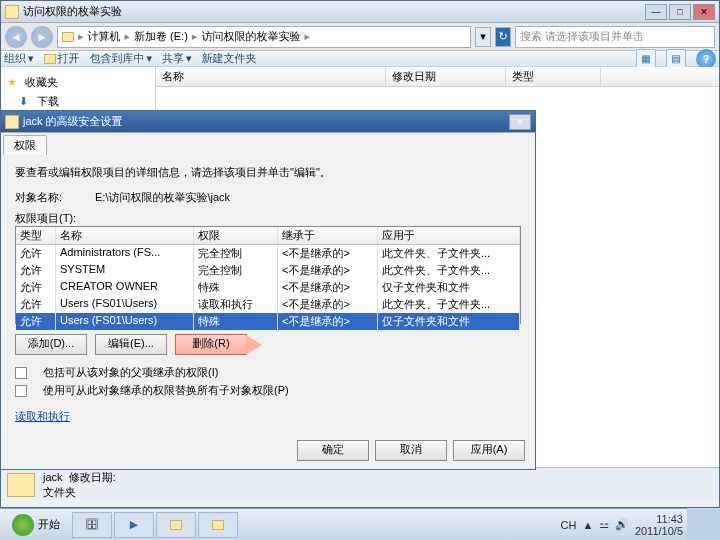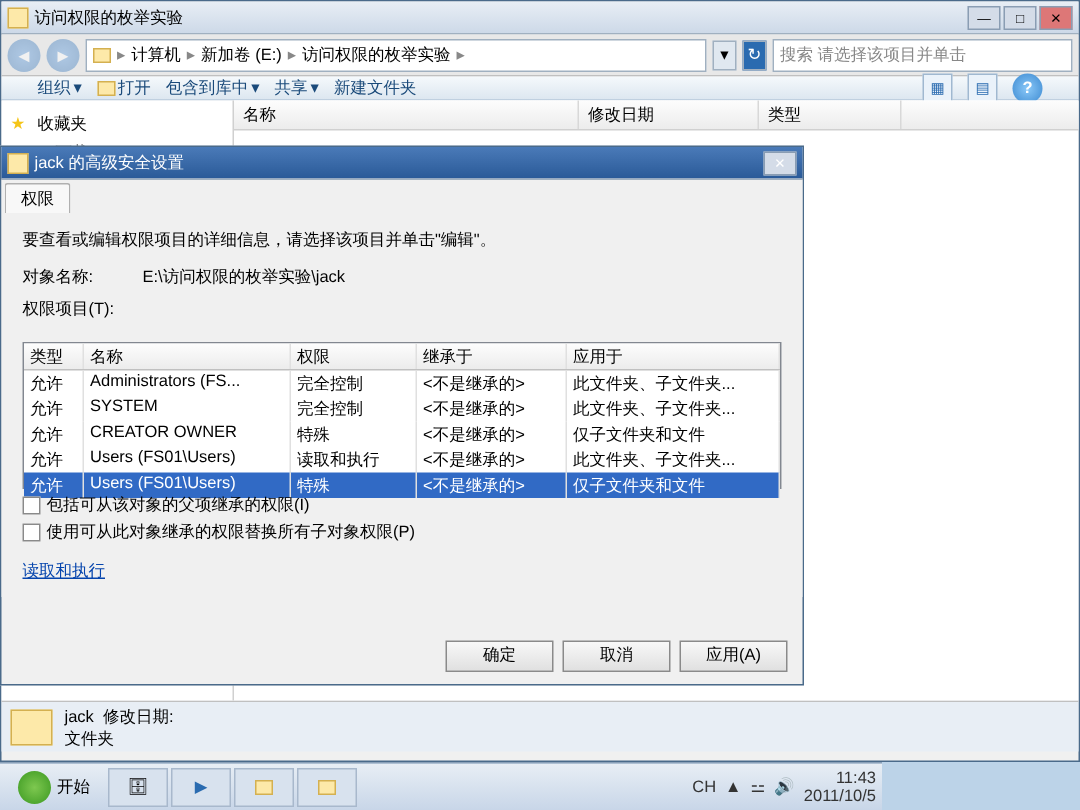--- a/index.html
+++ b/index.html
@@ -14,62 +14,62 @@
 
 .explorer{left:0;top:0;width:720px;height:508px}
 .addrbar{height:28px;background:#e8e8e8;display:flex;align-items:center;padding:2px 4px;gap:4px;border-bottom:1px solid #c0c0c0}
 .navbtn{width:22px;height:22px;border-radius:11px;background:radial-gradient(#5a9be0,#2a6bb0);display:flex;align-items:center;justify-content:center;color:#fff;font-size:12px}
 .navbtn.disabled{opacity:.4}
 .pathbox{flex:1;height:22px;background:#fff;border:1px solid #a0b0c0;display:flex;align-items:center;padding:0 4px;gap:4px}
 .pathseg{color:#000}
 .pathsep{color:#888}
 .dropbtn{width:16px;height:20px;background:#e0e8f0;border:1px solid #a0b0c0;display:flex;align-items:center;justify-content:center}
 .searchbox{width:200px;height:22px;background:#fff;border:1px solid #a0b0c0;display:flex;align-items:center;padding:0 4px;color:#888}
-.toolbar{height:16px;background:linear-gradient(#f5f9fc,#dde7f0);display:flex;align-items:center;padding:0 24px;gap:10px;border-bottom:1px solid #c0d0e0}
+.toolbar{height:16px;background:linear-gradient(#f5f9fc,#dde7f0);display:flex;align-items:center;padding:0 3px;gap:10px;border-bottom:1px solid #c0d0e0}
 .tbtn{color:#1a4a7a;cursor:pointer;display:flex;align-items:center;gap:2px}
 .tbicon{width:20px;height:20px;border:1px solid #a0b8d0;background:#eaf2fa;display:flex;align-items:center;justify-content:center;color:#2a6bb0;font-size:10px}
 .ebody{display:flex;height:400px}
 .sidebar{width:155px;background:#fff;border-right:1px solid #d0d0d0;padding:4px 0;overflow:hidden}
 .sbgroup{padding:2px 0}
 .sbitem{display:flex;align-items:center;padding:2px 4px 2px 18px;gap:4px;cursor:pointer}
 .sbitem.hdr{padding-left:6px;font-weight:normal}
 .sbitem .i{width:14px;height:14px;display:inline-block}
 .star{color:#f5c518}
 .folder-i{background:#fde9a9;border:1px solid #d4b050;width:12px;height:10px}
 .main{flex:1;background:#fff;position:relative}
 .colhdr{height:20px;background:linear-gradient(#fdfdfd,#ececec);display:flex;border-bottom:1px solid #d0d0d0}
 .colhdr>div{padding:2px 6px;border-right:1px solid #d8d8d8}
 .statusbar{height:34px;background:#e8eef5;border-top:1px solid #c0c0c0;display:flex;align-items:center;padding:2px 6px;gap:8px}
 .bigfolder{width:28px;height:24px;background:#fde9a9;border:1px solid #d4b050}
 
-.advdlg{left:180;top:97px;width:536px;height:360px;z-index:10}
+.advdlg{left:180;top:110px;width:536px;height:360px;z-index:10}
 .advdlg .titlebar{background:linear-gradient(#4a7ab8,#2a5a98);color:#fff}
 .advdlg .titlebar .title{color:#fff}
 .tabstrip{height:22px;background:#f0f0f0;display:flex;padding:2px 2px 0 2px}
 .tab{padding:2px 10px;background:#f8f8f8;border:1px solid #b0b0b0;border-bottom:none;border-radius:2px 2px 0 0}
 .dlgbody{padding:10px 14px;background:#f0f0f0}
 .desc{margin-bottom:10px}
 .row{display:flex;margin-bottom:6px}
 .lbl{width:80px}
 .permlist{border:1px solid #828790;background:#fff;height:98px}
 .permhdr{display:flex;background:linear-gradient(#fdfdfd,#ececec);border-bottom:1px solid #c0c0c0}
 .permhdr>div,.permrow>div{padding:1px 4px;border-right:1px solid #e0e0e0;overflow:hidden;white-space:nowrap}
 .c1{width:40px}.c2{width:138px}.c3{width:84px}.c4{width:100px}.c5{flex:1}
 .permrow{display:flex;cursor:pointer}
 .permrow.sel{background:#316ac5;color:#fff}
 .btnrow{display:flex;gap:8px;margin:10px 0}
 .btn{min-width:72px;height:21px;background:linear-gradient(#f8f8f8,#e0e0e0);border:1px solid #8a8a8a;padding:1px 8px;cursor:pointer;text-align:center}
 .btn.hl{background:linear-gradient(#ffd0d0,#ffb0a0);border-color:#d06050;position:relative}
 .btn.hl:after{content:"";position:absolute;right:-16px;top:0;border-left:16px solid #ffb0a0;border-top:10px solid transparent;border-bottom:10px solid transparent}
-.chk{display:flex;align-items:center;gap:4px;margin:3px 0}
+.chk{display:flex;align-items:center;gap:16px;margin:3px 0}
 .chkbox{width:12px;height:12px;border:1px solid #8a8a8a;background:#fff}
 .link{color:#0645ad;text-decoration:underline;cursor:pointer;margin-top:8px;display:inline-block}
 .dlgbtns{position:absolute;bottom:8px;right:10px;display:flex;gap:6px}
 
-.taskbar{position:absolute;left:0;bottom:0;width:588px;height:32px;background:linear-gradient(#e8eef5,#c8d6e8);border-top:1px solid #8aa0b8;display:flex;align-items:center;padding:0 4px}
+.taskbar{position:absolute;left:0;bottom:0;width:687px;height:32px;background:linear-gradient(#e8eef5,#c8d6e8);border-top:1px solid #8aa0b8;display:flex;align-items:center;padding:0 4px}
 .start{display:flex;align-items:center;gap:4px;padding:2px 8px;cursor:pointer}
 .orb{width:22px;height:22px;border-radius:11px;background:radial-gradient(#7ec850,#3a9820)}
 .tbitems{display:flex;gap:2px;margin-left:4px}
 .tbitem{width:40px;height:26px;background:#d8e2ee;border:1px solid #a8b8cc;display:flex;align-items:center;justify-content:center}
 .tray{margin-left:auto;display:flex;align-items:center;gap:6px;font-size:10px;color:#333}
 .helpbtn{width:20px;height:20px;border-radius:10px;background:radial-gradient(#8ac8f8,#3a88d0);color:#fff;display:flex;align-items:center;justify-content:center;font-weight:bold}
 </style>
 </head>
 <body>
 
@@ -204,21 +204,21 @@
   </div>
   <div class="tabstrip">
     <div class="tab">权限</div>
   </div>
   <div class="dlgbody">
     <div class="desc">要查看或编辑权限项目的详细信息，请选择该项目并单击"编辑"。</div>
     <div class="row">
       <div class="lbl">对象名称:</div>
       <div>E:\访问权限的枚举实验\jack</div>
     </div>
-    <div style="margin-bottom:15px">权限项目(T):</div>
+    <div style="margin-bottom:0">权限项目(T):</div>
     <div class="permlist">
       <div class="permhdr">
         <div class="c1">类型</div>
         <div class="c2">名称</div>
         <div class="c3">权限</div>
         <div class="c4">继承于</div>
         <div class="c5">应用于</div>
       </div>
       <div class="permrow">
           <div class="c1">允许</div>
@@ -248,20 +248,25 @@
           <div class="c4">&lt;不是继承的&gt;</div>
           <div class="c5">此文件夹、子文件夹...</div>
         </div>
       <div class="permrow sel">
           <div class="c1">允许</div>
           <div class="c2">Users (FS01\Users)</div>
           <div class="c3">特殊</div>
           <div class="c4">&lt;不是继承的&gt;</div>
           <div class="c5">仅子文件夹和文件</div>
         </div>
+    </div>
+    <div class="btnrow">
+      <div class="btn">添加(D)...</div>
+      <div class="btn">编辑(E)...</div>
+      <div class="btn hl">删除(R)</div>
     </div>
     <div class="chk">
         <span class="chkbox"></span>
         <span>包括可从该对象的父项继承的权限(I)</span>
       </div>
     <div class="chk">
         <span class="chkbox"></span>
         <span>使用可从此对象继承的权限替换所有子对象权限(P)</span>
       </div>
     <span class="link">读取和执行</span>

